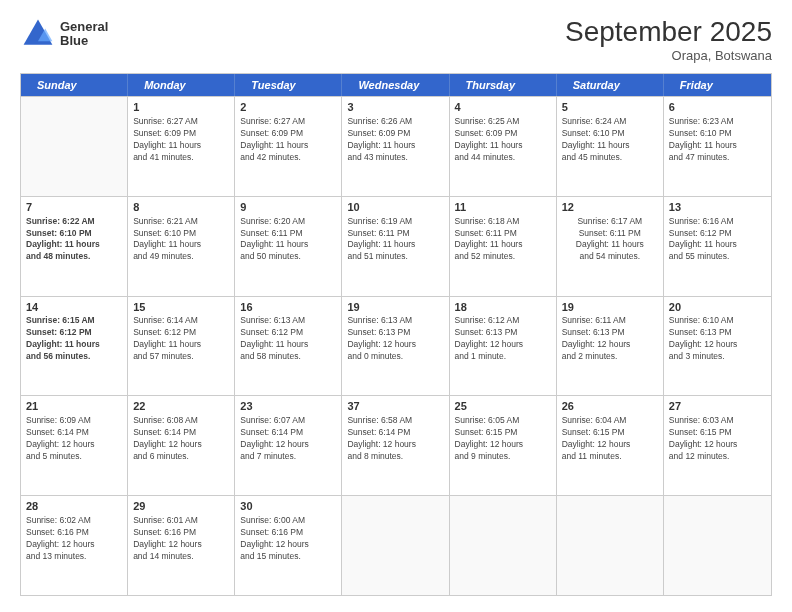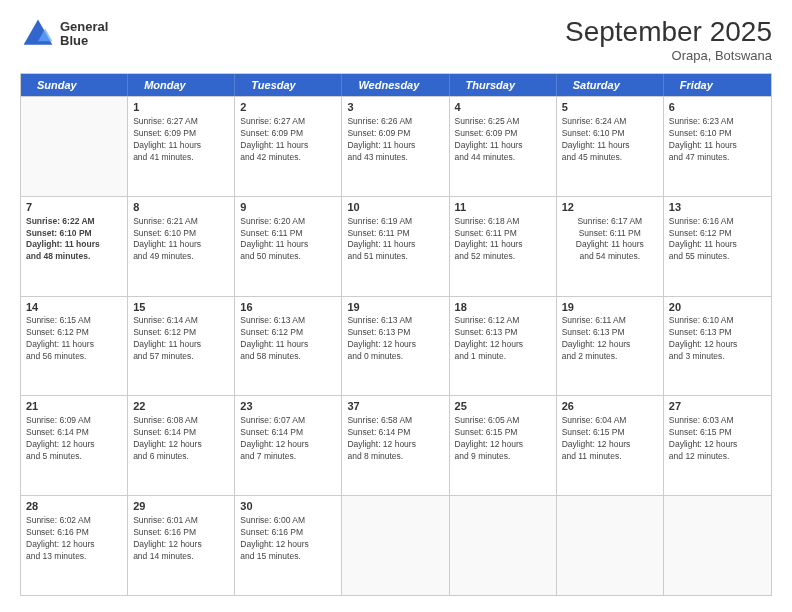--- a/index.html
+++ b/index.html
@@ -234,21 +234,21 @@
             <span class="day-num">13</span>
             <div class="cell-info" style="white-space: pre-line;">Sunrise: 6:16 AM
 Sunset: 6:12 PM
 Daylight: 11 hours
 and 55 minutes.</div>
           </div>
         </div>
         <div class="cal-row">
           <div class="cal-cell">
             <span class="day-num">14</span>
-            <div class="cell-info" style="white-space: pre-line;">Sunrise: 6:15 AM
+            <div class="cell-info" style="white-space: pre-line; font-weight: bold;">Sunrise: 6:15 AM
 Sunset: 6:12 PM
 Daylight: 11 hours
 and 56 minutes.</div>
           </div>
           <div class="cal-cell">
             <span class="day-num">15</span>
             <div class="cell-info" style="white-space: pre-line;">Sunrise: 6:14 AM
 Sunset: 6:12 PM
 Daylight: 11 hours
 and 57 minutes.</div>

